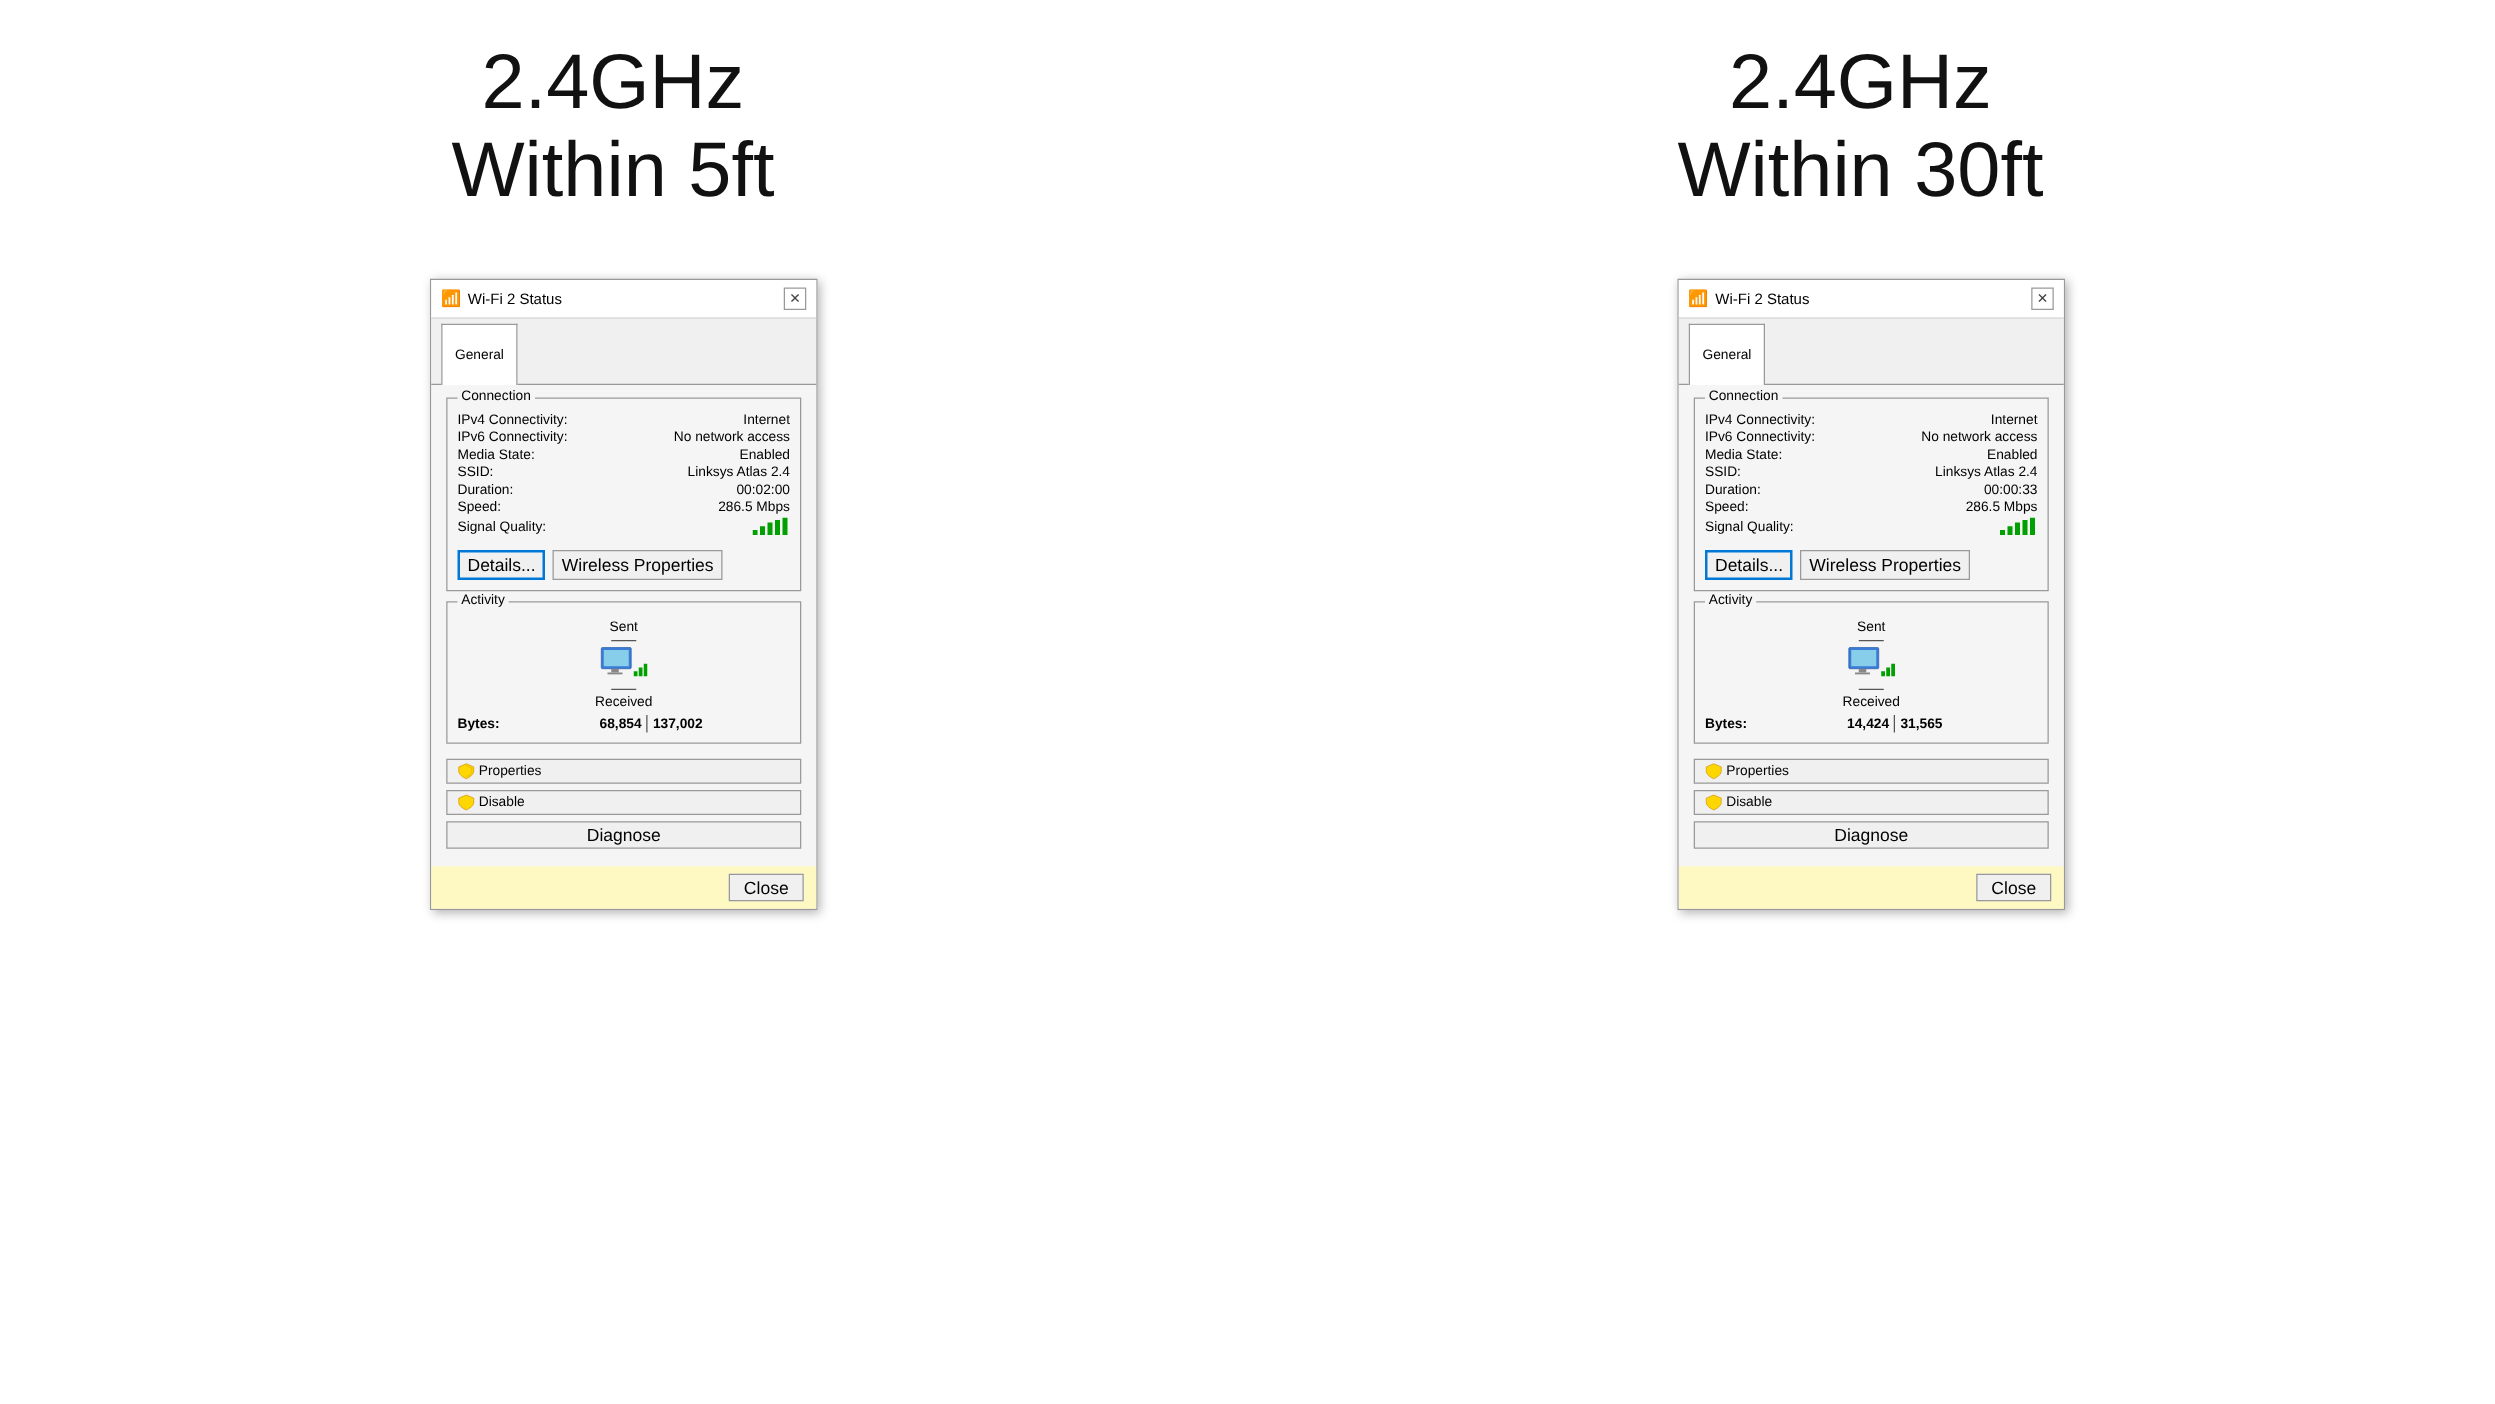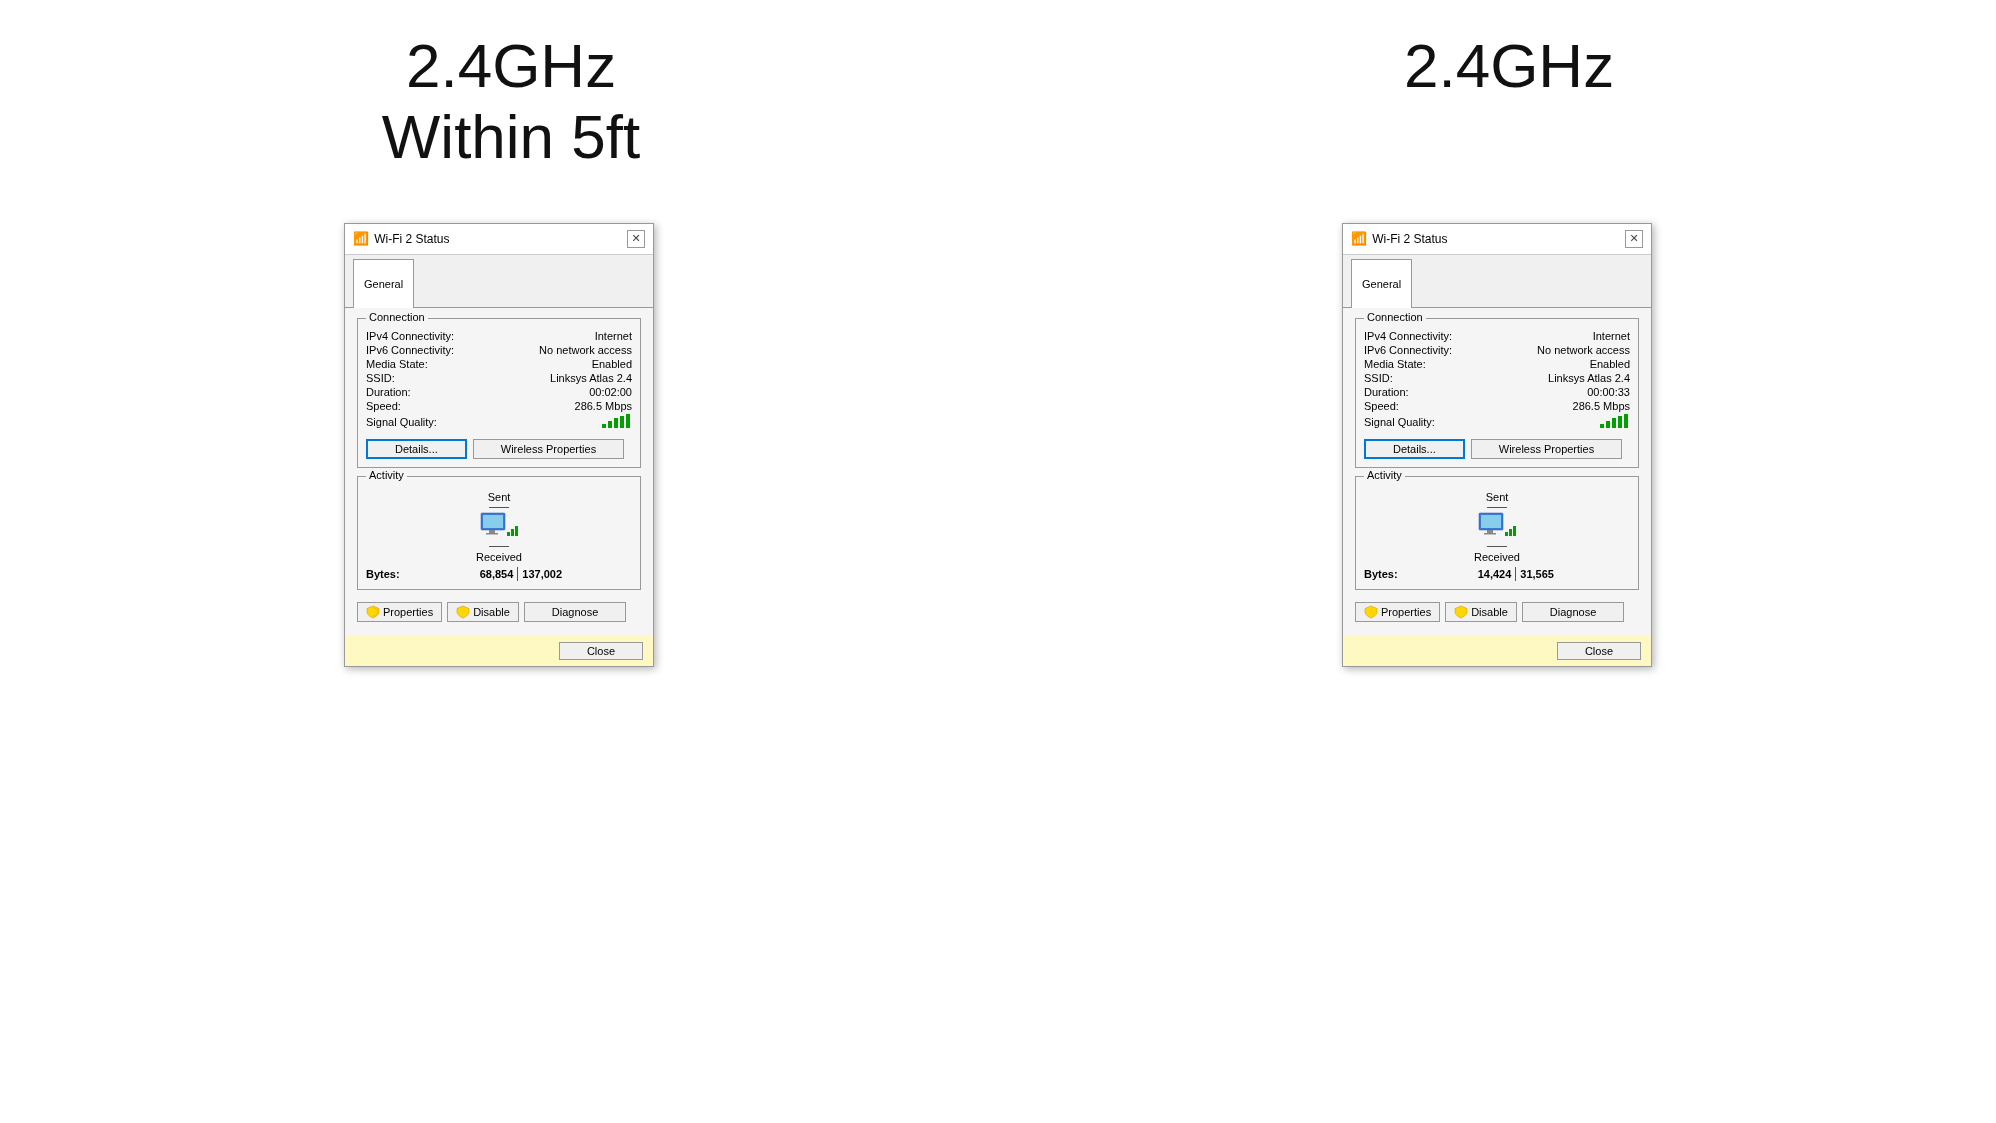--- a/index.html
+++ b/index.html
@@ -142,22 +142,22 @@
       color: #000;
     }
 
     .conn-buttons {
       display: flex;
       gap: 6px;
       margin-top: 8px;
     }
 
     .win-btn {
-      padding: 2px 27px;
-      font-size: 11px;
+      padding: 2px 6px;
+      font-size: 14px;
       background: #f0f0f0;
       border: 1px solid #999;
       cursor: pointer;
       min-width: 60px;
     }
 
     .win-btn.primary {
       border: 2px solid #0078d7;
       background: #f0f0f0;
     }
@@ -178,20 +178,21 @@
       width: 20px;
       height: 1px;
       background: #555;
       vertical-align: middle;
     }
 
     .bottom-buttons {
       display: flex;
       gap: 5px;
       padding: 4px 0;
+      flex-direction: column;
     }
 
     .shield-btn {
       display: flex;
       align-items: center;
       gap: 3px;
       padding: 2px 8px;
       font-size: 11px;
       background: #f0f0f0;
       border: 1px solid #999;
@@ -247,20 +248,21 @@
 
 <div style="display:flex; width:1996px; height:1123px; background:#fff; flex-direction:column; align-items:center;">
 
   <div class="top-labels">
     <div class="label-group">
       <div class="title">2.4GHz</div>
       <div class="title">Within 5ft</div>
     </div>
     <div class="label-group">
       <div class="title">2.4GHz</div>
+      <div class="title">Within 30ft</div>
     </div>
   </div>
 
   <div class="dialogs-row">
 
     <div class="wifi-dialog">
       <div class="dialog-titlebar">
         <div class="titlebar-left">
           <span style="font-size:13px;">📶</span>
           <span>Wi-Fi 2 Status</span>

